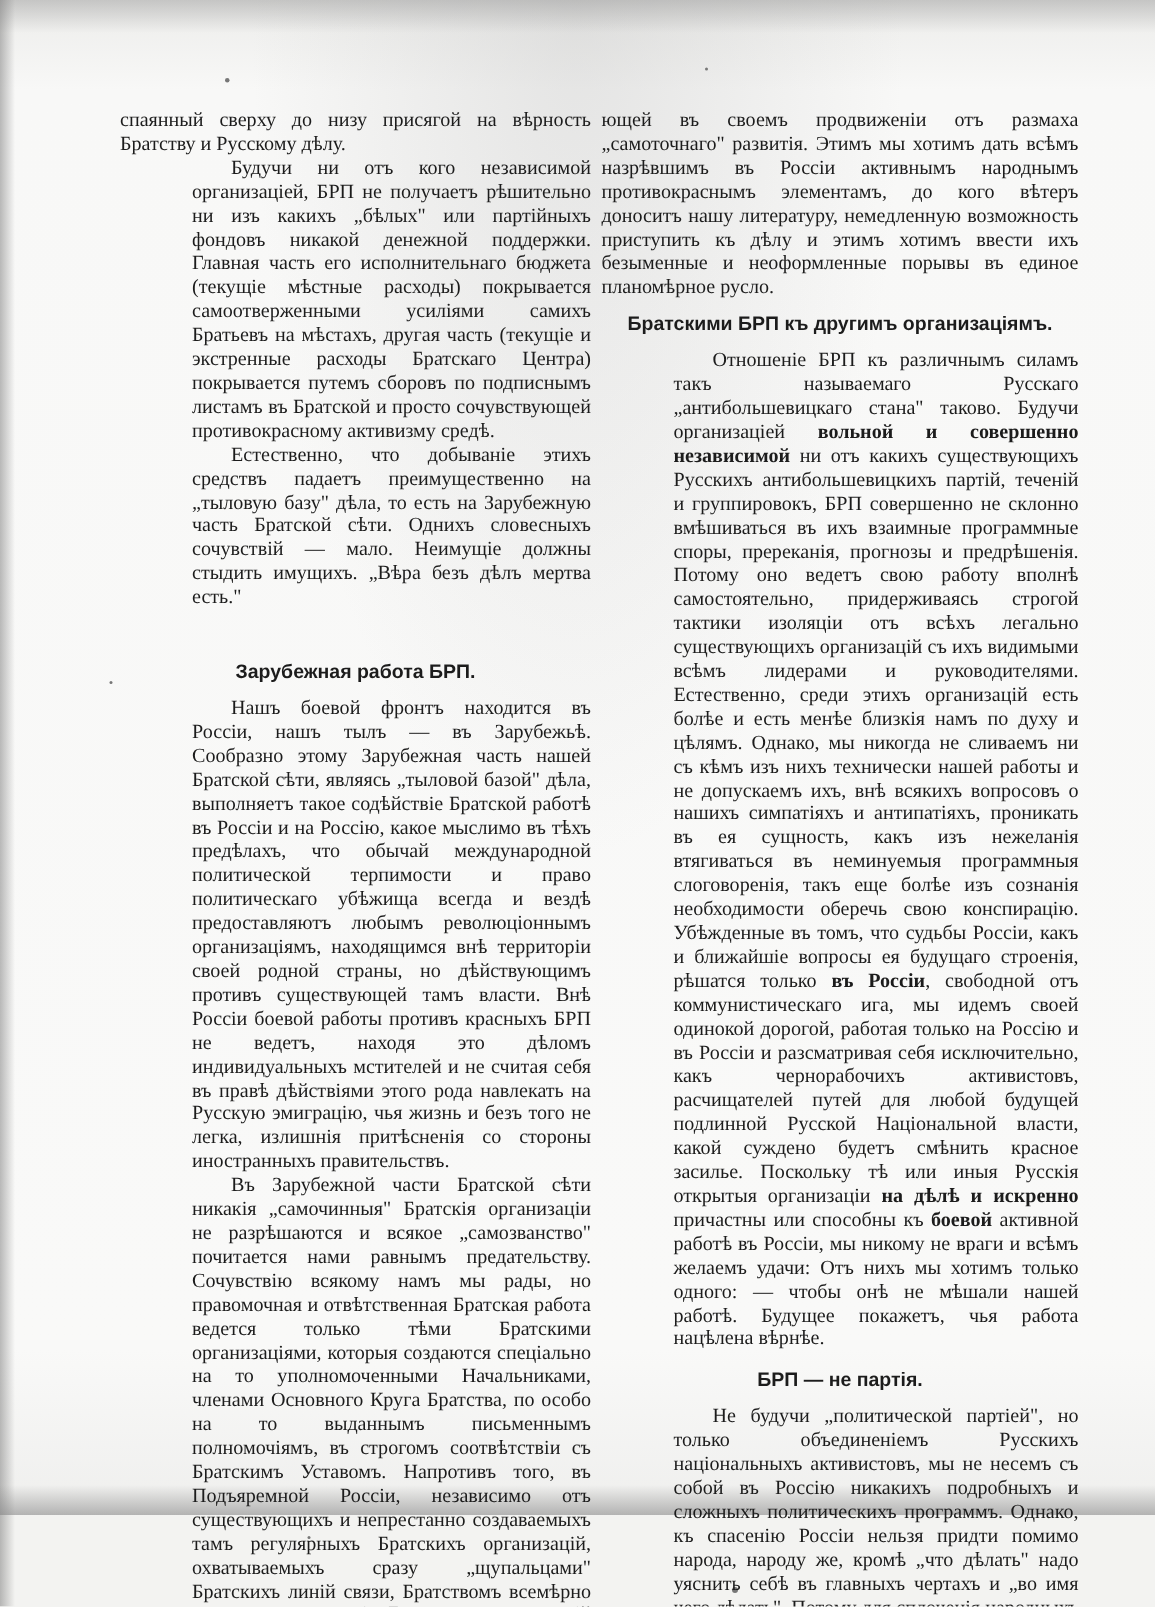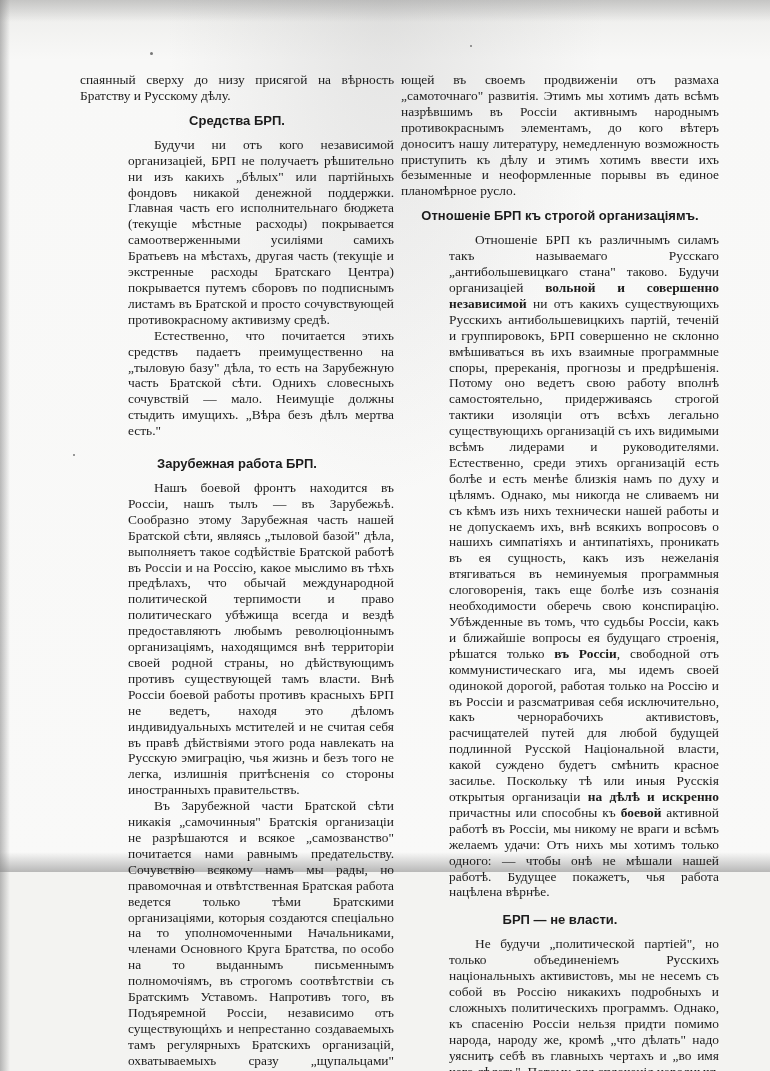--- a/index.html
+++ b/index.html
@@ -4,21 +4,21 @@
 <style>
   html, body { margin:0; padding:0; }
   body {
     width:770px; height:1071px; overflow:hidden;
     background:#f3f3f1;
     font-family:"Liberation Serif","DejaVu Serif",serif;
     color:#1c1c1c;
     position:relative;
   }
   .page {
-    position:absolute; left:0; top:0; width:770px; height:872px;
+    position:absolute; left:0; top:0; width:770px; height:1010px;
     background:
       radial-gradient(ellipse at 50% 0%, rgba(190,190,190,0.35) 0%, rgba(255,255,255,0) 40%),
       linear-gradient(180deg, #ececea 0px, #f8f8f7 60px, #f9f9f8 900px, #e9e9e7 1071px);
   }
   .edge-shadow-top {
     position:absolute; left:0; top:0; width:770px; height:22px;
     background:linear-gradient(180deg, rgba(150,150,150,0.45), rgba(255,255,255,0));
   }
   .edge-shadow-bottom {
     position:absolute; left:0; bottom:0; width:770px; height:20px;
@@ -56,33 +56,32 @@
 
   <div class="speck" style="left:150px;top:52px;"></div>
   <div class="speck" style="left:470px;top:45px;width:2px;height:2px;"></div>
   <div class="speck" style="left:488px;top:1058px;width:4px;height:4px;"></div>
   <div class="speck" style="left:205px;top:1024px;width:2px;height:2px;"></div>
   <div class="speck" style="left:73px;top:454px;width:2px;height:2px;"></div>
 
   <div class="col left">
     <p>спаянный сверху до низу присягой на вѣрность Братству и Русскому дѣлу.</p>
 
-    <h3>Средства БРП.</h3>
     <p class="indent">Будучи ни отъ кого независимой организаціей, БРП не получаетъ рѣшительно ни изъ какихъ „бѣлых" или партійныхъ фондовъ никакой денежной поддержки. Главная часть его исполнительнаго бюджета (текущіе мѣстные расходы) покрывается самоотверженными усиліями самихъ Братьевъ на мѣстахъ, другая часть (текущіе и экстренные расходы Братскаго Центра) покрывается путемъ сборовъ по подписнымъ листамъ въ Братской и просто сочувствующей противокрасному активизму средѣ.</p>
-    <p class="indent">Естественно, что почитается этихъ средствъ падаетъ преимущественно на „тыловую базу" дѣла, то есть на Зарубежную часть Братской сѣти. Однихъ словесныхъ сочувствій — мало. Неимущіе должны стыдить имущихъ. „Вѣра безъ дѣлъ мертва есть."</p>
+    <p class="indent">Естественно, что добываніе этихъ средствъ падаетъ преимущественно на „тыловую базу" дѣла, то есть на Зарубежную часть Братской сѣти. Однихъ словесныхъ сочувствій — мало. Неимущіе должны стыдить имущихъ. „Вѣра безъ дѣлъ мертва есть."</p>
 
-    <h3 style="margin-top:17px;">Зарубежная работа БРП.</h3>
+    <h3 style="margin-top:34px;">Зарубежная работа БРП.</h3>
     <p class="indent">Нашъ боевой фронтъ находится въ Россіи, нашъ тылъ — въ Зарубежьѣ. Сообразно этому Зарубежная часть нашей Братской сѣти, являясь „тыловой базой" дѣла, выполняетъ такое содѣйствіе Братской работѣ въ Россіи и на Россію, какое мыслимо въ тѣхъ предѣлахъ, что обычай международной политической терпимости и право политическаго убѣжища всегда и вездѣ предоставляютъ любымъ революціоннымъ организаціямъ, находящимся внѣ территоріи своей родной страны, но дѣйствующимъ противъ существующей тамъ власти. Внѣ Россіи боевой работы противъ красныхъ БРП не ведетъ, находя это дѣломъ индивидуальныхъ мстителей и не считая себя въ правѣ дѣйствіями этого рода навлекать на Русскую эмиграцію, чья жизнь и безъ того не легка, излишнія притѣсненія со стороны иностранныхъ правительствъ.</p>
 
     <p class="indent">Въ Зарубежной части Братской сѣти никакія „самочинныя" Братскія организаціи не разрѣшаются и всякое „самозванство" почитается нами равнымъ предательству. Сочувствію всякому намъ мы рады, но правомочная и отвѣтственная Братская работа ведется только тѣми Братскими организаціями, которыя создаются спеціально на то уполномоченными Начальниками, членами Основного Круга Братства, по особо на то выданнымъ письменнымъ полномочіямъ, въ строгомъ соотвѣтствіи съ Братскимъ Уставомъ. Напротивъ того, въ Подъяремной Россіи, независимо отъ существующихъ и непрестанно создаваемыхъ тамъ регулярныхъ Братскихъ организацій, охватываемыхъ сразу „щупальцами" Братскихъ линій связи, Братствомъ всемѣрно поощряется созданіе Братскихъ организацій „самотокомъ", не ожидая связи съ Центромъ. Мы даемъ себѣ отчетъ въ томъ, что, при современныхъ условіяхъ, отнюдь не похожихъ на довоенныя и при наличности слѣжки ГПУ и огромныхъ Русскихъ пространствъ, отсрочить активную работу до времени охвата всей Россіи повсемѣстно существующимъ, находящимся въ точной бюрократической связи съ Центромъ и безотказно дѣйствующихъ по сигналу изъ Центра революціоннымъ аппаратомъ значило бы обманывать себя и никогда не приступить къ этой борьбѣ. Поэтому БРП сознательно поощряетъ этотъ „самотокъ", стремясь единствомъ имени, единствомъ лозунговъ и единствомъ плана дѣйствій возмѣстить недостатокъ регулярной связи, далеко отста-</p>
   </div>
 
   <div class="col right">
     <p>ющей въ своемъ продвиженіи отъ размаха „самоточнаго" развитія. Этимъ мы хотимъ дать всѣмъ назрѣвшимъ въ Россіи активнымъ народнымъ противокраснымъ элементамъ, до кого вѣтеръ доноситъ нашу литературу, немедленную возможность приступить къ дѣлу и этимъ хотимъ ввести ихъ безыменные и неоформленные порывы въ единое планомѣрное русло.</p>
 
-    <h3>Отношеніе БРП къ строгой организаціямъ.</h3>
+    <h3>Братскими БРП къ другимъ организаціямъ.</h3>
     <p class="indent"><span>Отношеніе БРП къ различнымъ силамъ такъ называемаго Русскаго „антибольшевицкаго стана" таково. Будучи организаціей </span><span class="b">вольной и совершенно независимой</span><span> ни отъ какихъ существующихъ Русскихъ антибольшевицкихъ партій, теченій и группировокъ, БРП совершенно не склонно вмѣшиваться въ ихъ взаимные программные споры, пререканія, прогнозы и предрѣшенія. Потому оно ведетъ свою работу вполнѣ самостоятельно, придерживаясь строгой тактики изоляціи отъ всѣхъ легально существующихъ организацій съ ихъ видимыми всѣмъ лидерами и руководителями. Естественно, среди этихъ организацій есть болѣе и есть менѣе близкія намъ по духу и цѣлямъ. Однако, мы никогда не сливаемъ ни съ кѣмъ изъ нихъ технически нашей работы и не допускаемъ ихъ, внѣ всякихъ вопросовъ о нашихъ симпатіяхъ и антипатіяхъ, проникать въ ея сущность, какъ изъ нежеланія втягиваться въ неминуемыя программныя слоговоренія, такъ еще болѣе изъ сознанія необходимости оберечь свою конспирацію. Убѣжденные въ томъ, что судьбы Россіи, какъ и ближайшіе вопросы ея будущаго строенія, рѣшатся только </span><span class="b">въ Россіи</span><span>, свободной отъ коммунистическаго ига, мы идемъ своей одинокой дорогой, работая только на Россію и въ Россіи и разсматривая себя исключительно, какъ чернорабочихъ активистовъ, расчищателей путей для любой будущей подлинной Русской Національной власти, какой суждено будетъ смѣнить красное засилье. Поскольку тѣ или иныя Русскія открытыя организаціи </span><span class="b">на дѣлѣ и искренно</span><span> причастны или способны къ </span><span class="b">боевой</span><span> активной работѣ въ Россіи, мы никому не враги и всѣмъ желаемъ удачи: Отъ нихъ мы хотимъ только одного: — чтобы онѣ не мѣшали нашей работѣ. Будущее покажетъ, чья работа нацѣлена вѣрнѣе.</span></p>
 
-    <h3 style="margin-top:12px;">БРП — не власти.</h3>
+    <h3 style="margin-top:12px;">БРП — не партія.</h3>
     <p class="indent">Не будучи „политической партіей", но только объединеніемъ Русскихъ національныхъ активистовъ, мы не несемъ съ собой въ Россію никакихъ подробныхъ и сложныхъ политическихъ программъ. Однако, къ спасенію Россіи нельзя придти помимо народа, народу же, кромѣ „что дѣлать" надо уяснить себѣ въ главныхъ чертахъ и „во имя чего дѣлать". Потому для сплоченія народныхъ массъ вмѣсто всякихъ программъ, мы даемъ народу краткіе общіе лозунги, отвѣчающіе на его наболѣвшіе запросы и дающіе въ своемъ цѣломъ начала построеннаго на полномъ равенствѣ правъ и безъ всякихъ расправъ и примитивныхъ реставрацій „національно-демократическаго" государства. Лозунги эти выдуманы не нами. Они есть точное и долгими муками выстраданное отраженіе думъ народныхъ, нами лишь возвращаемое народу въ четкомъ и ясномъ видѣ.</p>
 
   </div>
 </div>
 
 </body></html>

